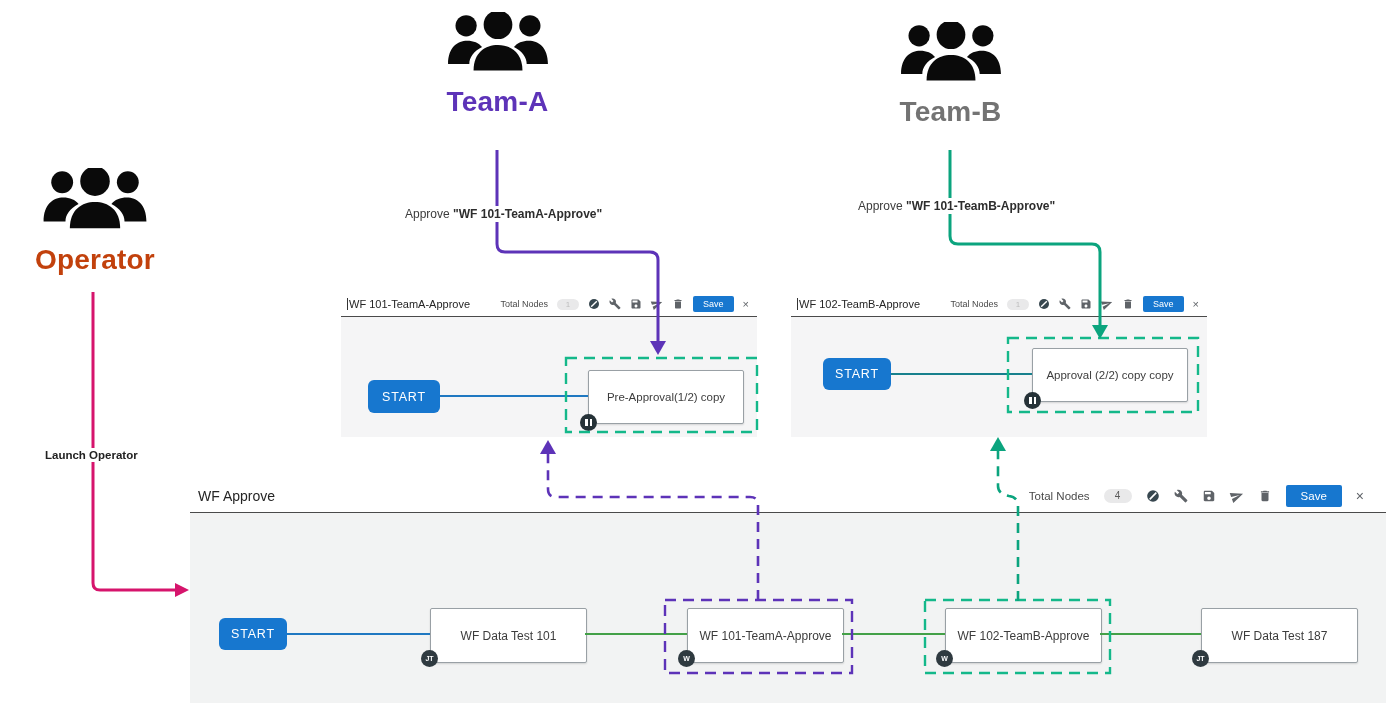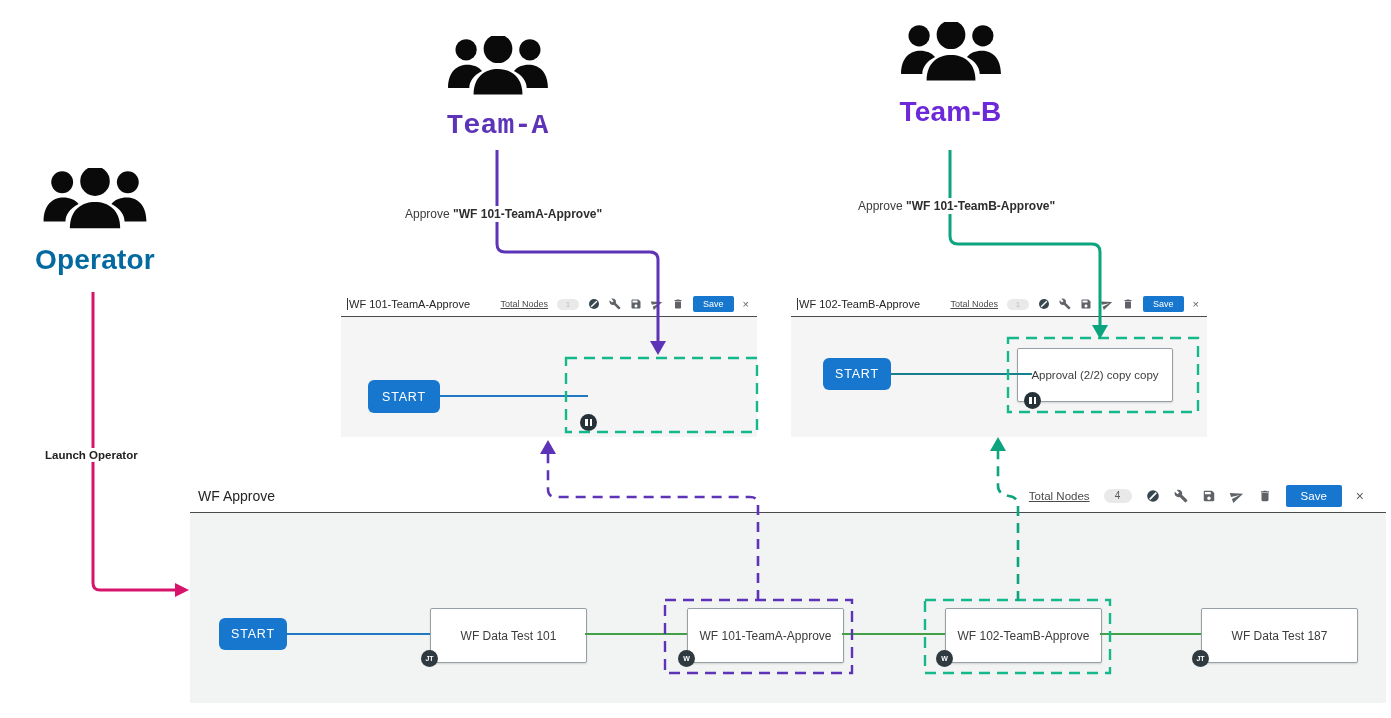--- a/index.html
+++ b/index.html
@@ -2,39 +2,39 @@
 <html><head>
 <meta charset="utf-8">
 <style>
   html,body{margin:0;padding:0;background:#fff;font-family:"Liberation Sans",sans-serif;}
   #canvas{position:relative;width:1391px;height:718px;background:#ffffff;overflow:hidden;}
 
   
   .actor{position:absolute;text-align:center;}
   .people-icon{display:block;margin:0 auto;}
   .actor-label{font-weight:800;font-size:28px;letter-spacing:.2px;margin-top:6px;}
-  .op-color{color:#0369a1;}
+  .op-color{color:#c2410c;}
   .ta-color{color:#5d33b8;}
-  .tb-color{color:#6d28d9;}
+  .tb-color{color:#737373;}
 
   .float-label{position:absolute;z-index:6;background:#ffffff;padding:1px 5px;font-size:12px;color:#3c3c3c;white-space:nowrap;}
   .float-label b{font-weight:700;color:#2d2d2d;}
   .launch-label{font-size:11.5px;font-weight:700;color:#222;}
 
   
   .panel{position:absolute;z-index:1;}
   .panel-header{position:absolute;left:0;right:0;top:0;background:#ffffff;border-bottom:1px solid #4a4a4a;display:flex;align-items:center;}
   .panel-body{position:absolute;left:0;right:0;bottom:0;}
   .body-sm{background:#f5f5f6;}
   .body-lg{background:#f2f3f3;}
   .panel-title{color:#252525;white-space:nowrap;}
   .cursor-bar{display:inline-block;width:1px;height:12px;background:#333;vertical-align:-2px;margin-right:1px;}
 
   .hdr-right{position:absolute;display:flex;align-items:center;}
-  .tn-label{color:#4a4a4a;white-space:nowrap;text-decoration:underline;}
+  .tn-label{color:#4a4a4a;white-space:nowrap;}
   .pill{background:#e9e9ea;border-radius:7px;text-align:center;color:#5a5a5a;}
   .pill-faint{color:#bdbdbd;}
   .icon-btn{display:flex;align-items:center;justify-content:center;cursor:pointer;}
   .save-btn{background:#1777cf;color:#fff;border:none;border-radius:2px;cursor:pointer;font-family:"Liberation Sans",sans-serif;}
   .close-btn{color:#5f6368;cursor:pointer;font-weight:400;}
 
   .hdr-sm{height:24px;}
   .hdr-sm .panel-title{font-size:11px;margin-left:6px;}
   .hdr-sm .hdr-right{right:8px;gap:9px;}
   .hdr-sm .tn-label{font-size:9px;}
@@ -75,21 +75,21 @@
       <circle cx="18" cy="13" r="10"></circle>
         <circle cx="78" cy="13" r="10"></circle>
         <circle cx="48" cy="12" r="13.5"></circle>
       <path d="M1 49 C1 33 10 27 19 27 C25 27 30 29 33 33 C25 37 21 43 21 49 Z"></path>
       <path d="M95 49 C95 33 86 27 77 27 C71 27 66 29 63 33 C71 37 75 43 75 49 Z"></path>
       <path d="M25 55 C25 38 36 31 48 31 C60 31 71 38 71 55 Z"></path>
     </svg>
     <div class="actor-label op-color">Operator</div>
   </div>
 
-  <div class="actor" style="left:440px;top:36px;width:115px;font-family:Liberation Mono, monospace;">
+  <div class="actor" style="left:440px;top:12px;width:115px;">
     <svg class="people-icon" width="104" height="68" viewBox="0 0 96 64" fill="#0a0a0a">
       <circle cx="18" cy="13" r="10"></circle>
         <circle cx="78" cy="13" r="10"></circle>
         <circle cx="48" cy="12" r="13.5"></circle>
       <path d="M1 49 C1 33 10 27 19 27 C25 27 30 29 33 33 C25 37 21 43 21 49 Z"></path>
       <path d="M95 49 C95 33 86 27 77 27 C71 27 66 29 63 33 C71 37 75 43 75 49 Z"></path>
       <path d="M25 55 C25 38 36 31 48 31 C60 31 71 38 71 55 Z"></path>
     </svg>
     <div class="actor-label ta-color">Team-A</div>
   </div>
@@ -137,20 +137,21 @@
             <svg width="12" height="12" viewBox="0 0 24 24" fill="#5f6368">
               <path d="M6 19c0 1.1.9 2 2 2h8c1.1 0 2-.9 2-2V7H6v12zM19 4h-3.5l-1-1h-5l-1 1H5v2h14V4z"></path>
             </svg>
           </span>
         <button class="save-btn">Save</button>
         <span class="close-btn">×</span>
       </div>
     </div>
     <div class="panel-body body-sm" style="top:25px;">
       <button class="start-btn" style="left:27px;top:63px;width:72px;height:33px;">START</button>
+      <div class="wf-node" style="left:247px;top:53px;width:154px;height:52px;">Pre-Approval(1/2) copy</div>
       <span class="pause-badge" style="left:239px;top:97px;">
           <i></i>
           <i></i>
         </span>
     </div>
   </div>
 
   <div class="panel" style="left:791px;top:292px;width:416px;height:145px;">
     <div class="panel-header hdr-sm">
       <span class="panel-title"><span class="cursor-bar"></span><span>WF 102-TeamB-Approve</span></span>
@@ -182,21 +183,21 @@
             <svg width="12" height="12" viewBox="0 0 24 24" fill="#5f6368">
               <path d="M6 19c0 1.1.9 2 2 2h8c1.1 0 2-.9 2-2V7H6v12zM19 4h-3.5l-1-1h-5l-1 1H5v2h14V4z"></path>
             </svg>
           </span>
         <button class="save-btn">Save</button>
         <span class="close-btn">×</span>
       </div>
     </div>
     <div class="panel-body body-sm" style="top:25px;">
       <button class="start-btn" style="left:32px;top:41px;width:68px;height:32px;">START</button>
-      <div class="wf-node" style="left:226px;top:31px;width:154px;height:52px;text-align:right;">Approval (2/2) copy copy</div>
+      <div class="wf-node" style="left:241px;top:31px;width:154px;height:52px;text-align:right;">Approval (2/2) copy copy</div>
       <span class="pause-badge" style="left:233px;top:75px;">
           <i></i>
           <i></i>
         </span>
     </div>
   </div>
 
   <div class="panel" style="left:190px;top:480px;width:1196px;height:223px;">
     <div class="panel-header hdr-lg">
       <span class="panel-title">WF Approve</span>

